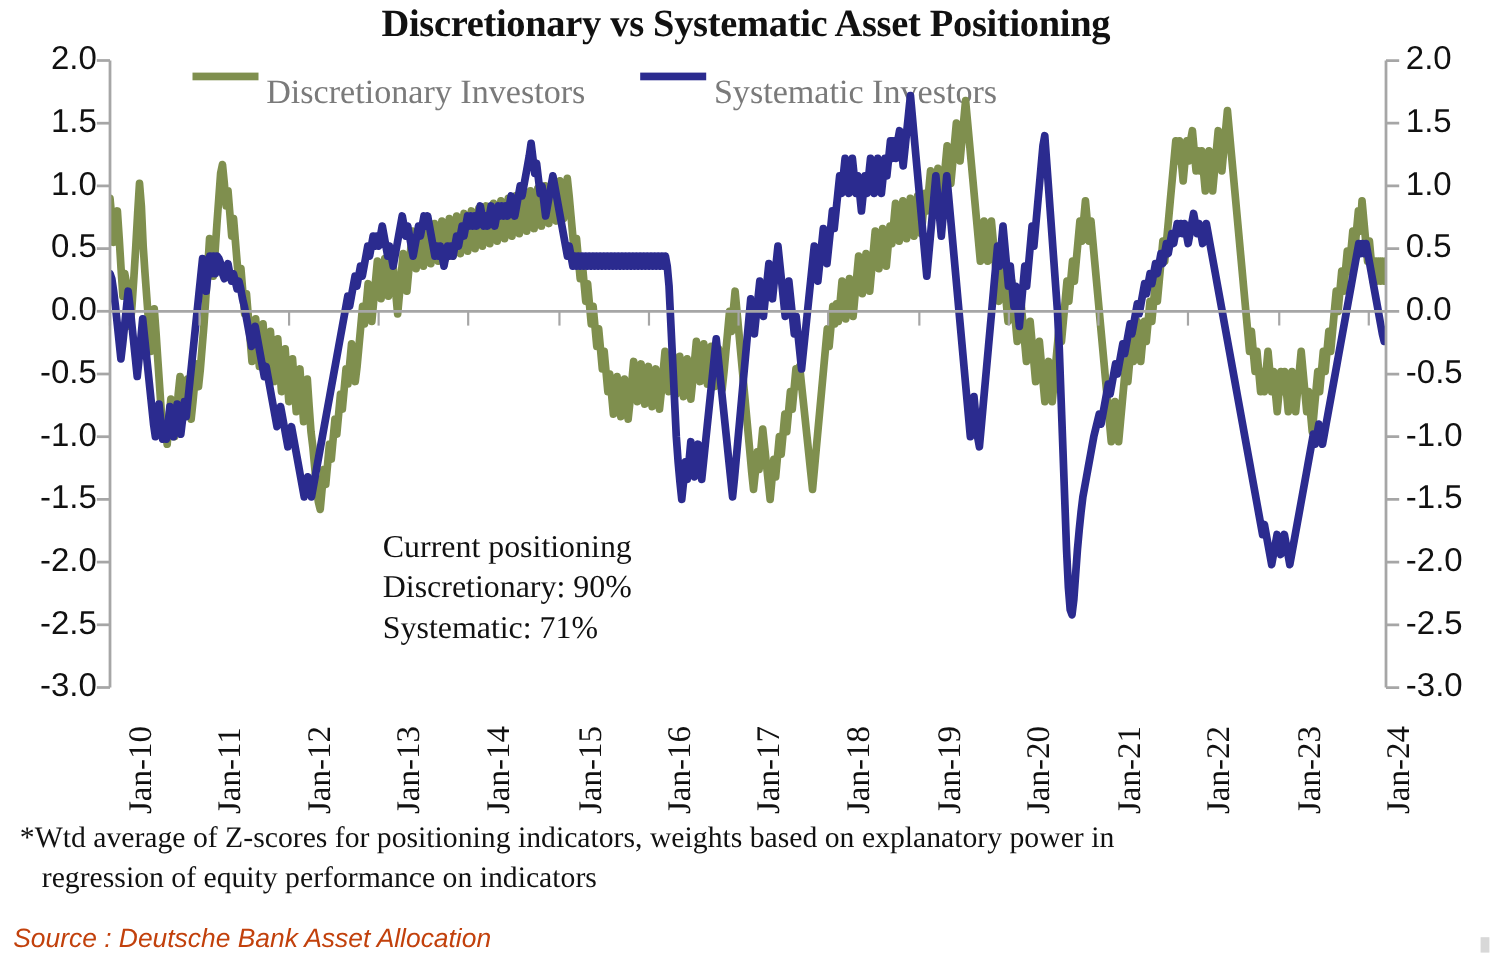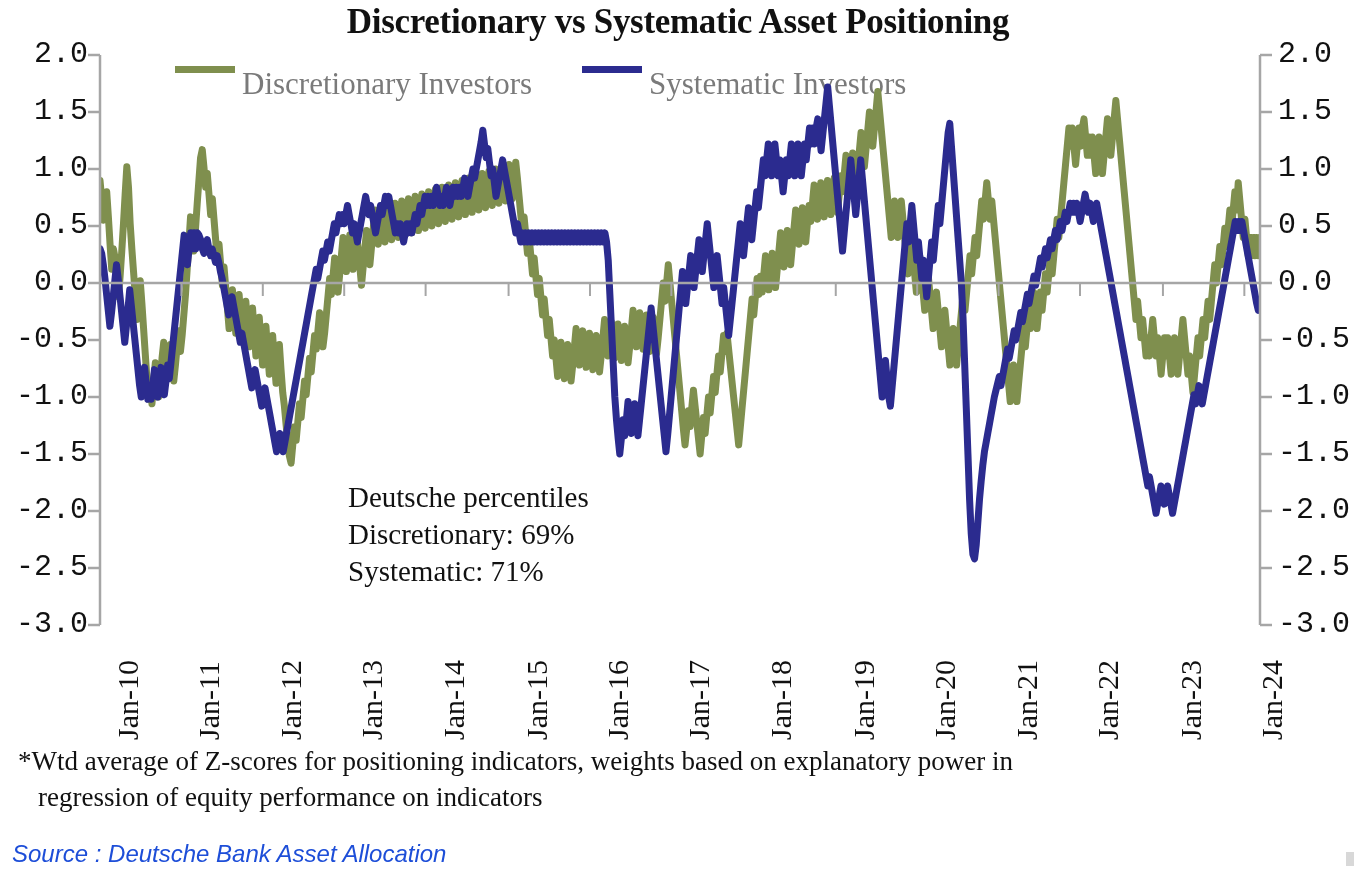--- a/index.html
+++ b/index.html
@@ -30,21 +30,21 @@
     font-family: "Liberation Serif", serif;
     font-weight: bold;
     font-size: 35px;
     letter-spacing: -0.3px;
     color: #111111;
     white-space: nowrap;
   }
   
   .y-axis-labels {
     position: absolute;
-    font-family: Liberation Mono, monospace;
+    font-family: Liberation Sans, sans-serif;
     font-size: 30px;
     color: #111111;
   }
   .y-axis-labels .tick-label {
     position: absolute;
     white-space: nowrap;
     line-height: 1;
   }
   #y-left .tick-label { right: 0; text-align: right; }
   #y-right .tick-label { left: 0; text-align: left; }
@@ -133,21 +133,21 @@
   #footnote .fn-line-2 { padding-left: 20px; }
 
   
   #source {
     position: absolute;
     left: 12px;
     top: 840px;
     font-family: "Liberation Sans", sans-serif;
     font-style: italic;
     font-size: 24px;
-    color: #1d4ed8;
+    color: #c2410c;
     white-space: nowrap;
   }
   
   #corner-mark {
     position: absolute;
     right: 2px;
     bottom: 18px;
     width: 8px;
     height: 14px;
     background: #d8d8d8;
@@ -258,22 +258,22 @@
       <div class="x-tick-label" style="left: 763.794px; top: 740px;">Jan-18</div>
       <div class="x-tick-label" style="left: 846.762px; top: 740px;">Jan-19</div>
       <div class="x-tick-label" style="left: 928.166px; top: 740px;">Jan-20</div>
       <div class="x-tick-label" style="left: 1009.57px; top: 740px;">Jan-21</div>
       <div class="x-tick-label" style="left: 1090.97px; top: 740px;">Jan-22</div>
       <div class="x-tick-label" style="left: 1173.94px; top: 740px;">Jan-23</div>
       <div class="x-tick-label" style="left: 1255.35px; top: 740px;">Jan-24</div>
     </div>
 
   <div id="annotation">
-    <div>Deutsche percentiles</div>
-    <div>Discretionary: 69%</div>
+    <div>Current positioning</div>
+    <div>Discretionary: 90%</div>
     <div>Systematic: 71%</div>
   </div>
 
   <div id="footnote">
     <span class="fn-line fn-line-1">*Wtd average of Z-scores for positioning indicators, weights based on explanatory power in</span>
     <span class="fn-line fn-line-2">regression of equity performance on indicators</span>
   </div>
 
   <div id="source">Source : Deutsche Bank Asset Allocation</div>
 

